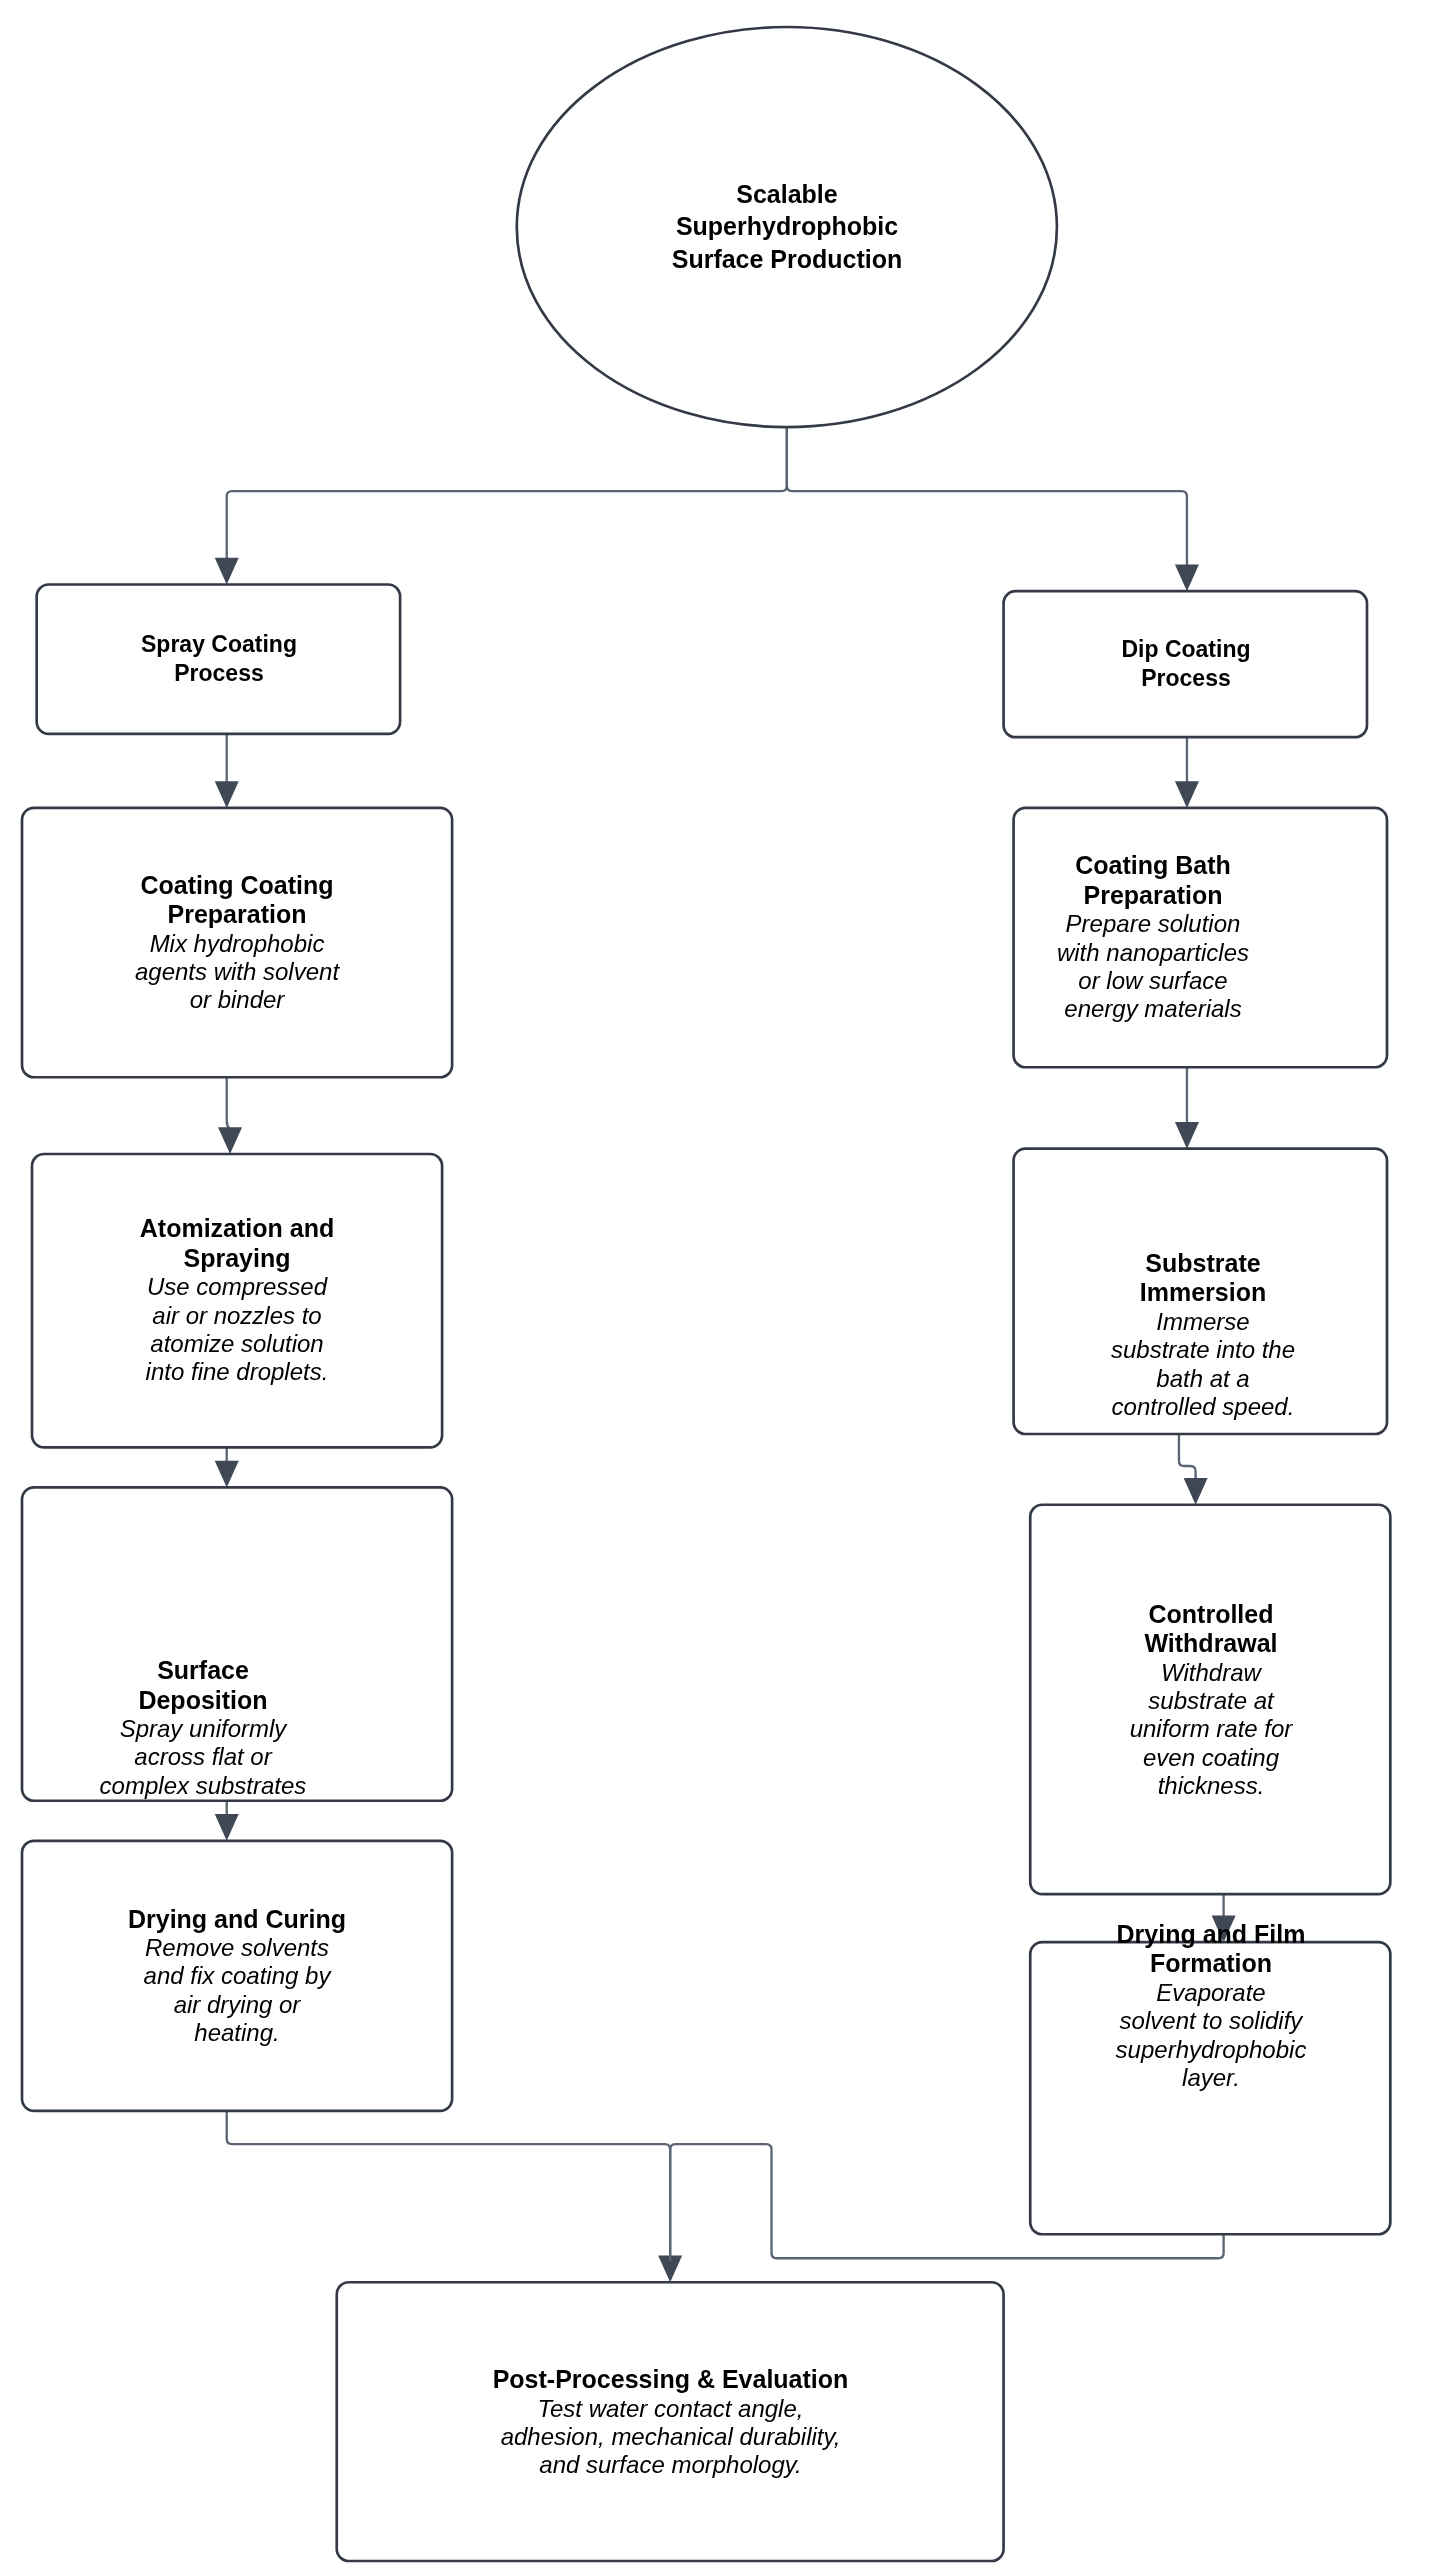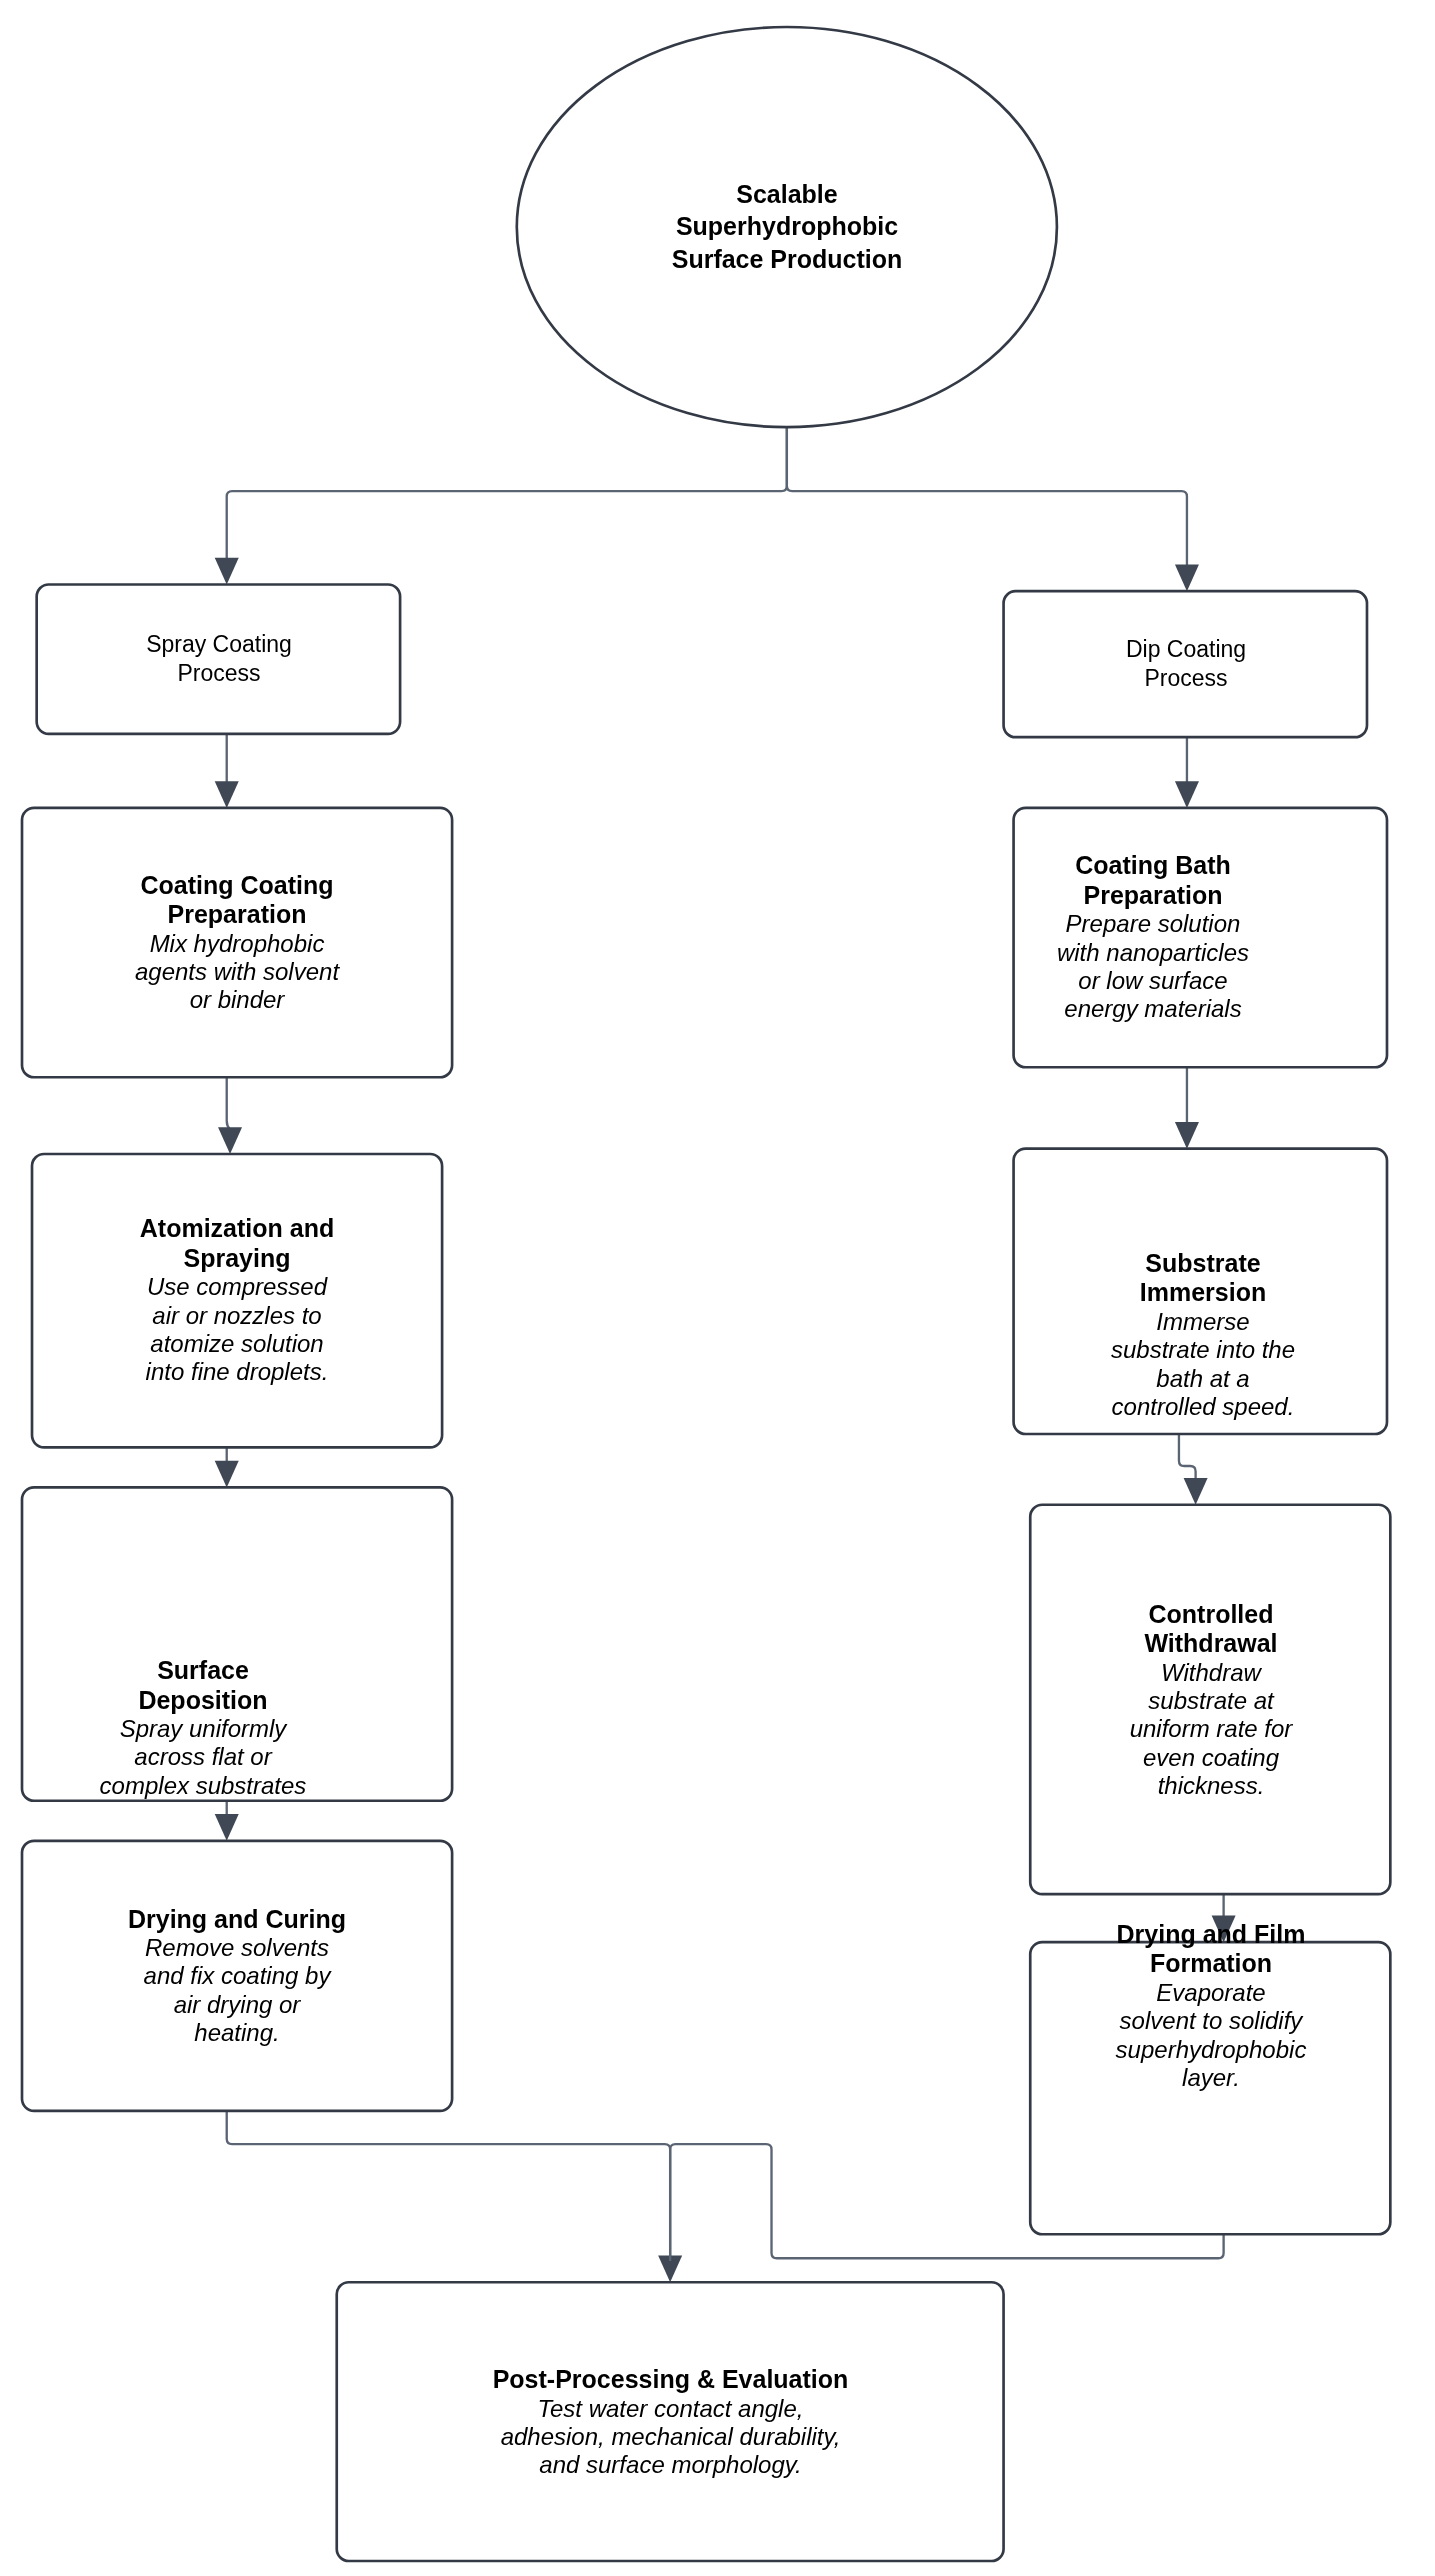--- a/index.html
+++ b/index.html
@@ -60,21 +60,21 @@
     line-height: 1.18;
     white-space: pre-line;
   }
   .oval-title {
     font-weight: bold;
     font-size: 25px;
     line-height: 1.3;
     white-space: pre-line;
   }
   .plain-title {
-    font-weight: normal;
+    font-weight: bold;
     font-size: 23px;
     line-height: 1.25;
     white-space: pre-line;
   }
   .sz-38 { font-size: 25px; }
   .sz-36 { font-size: 24px; }
 </style>
 </head>
 <body>
 

